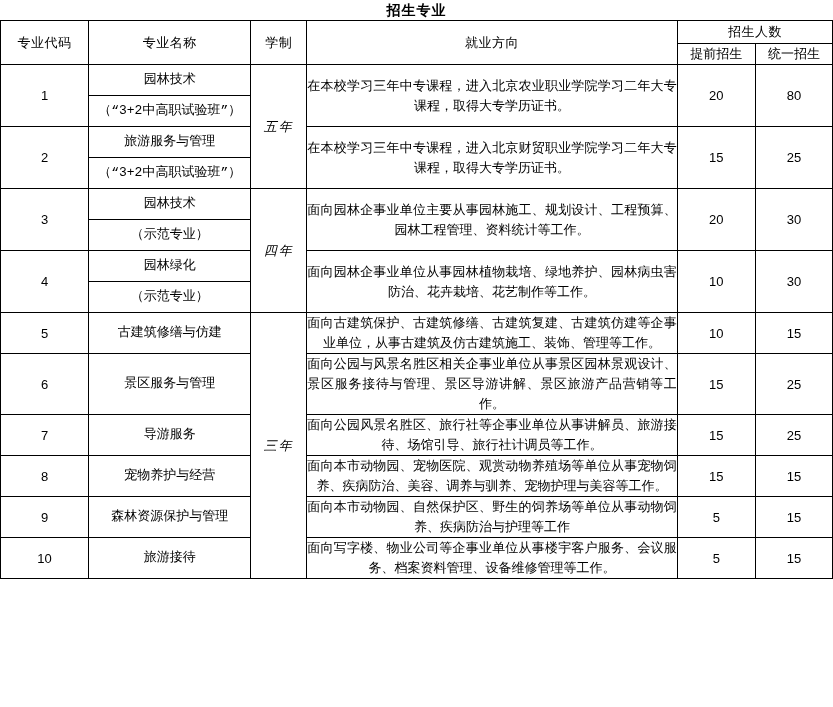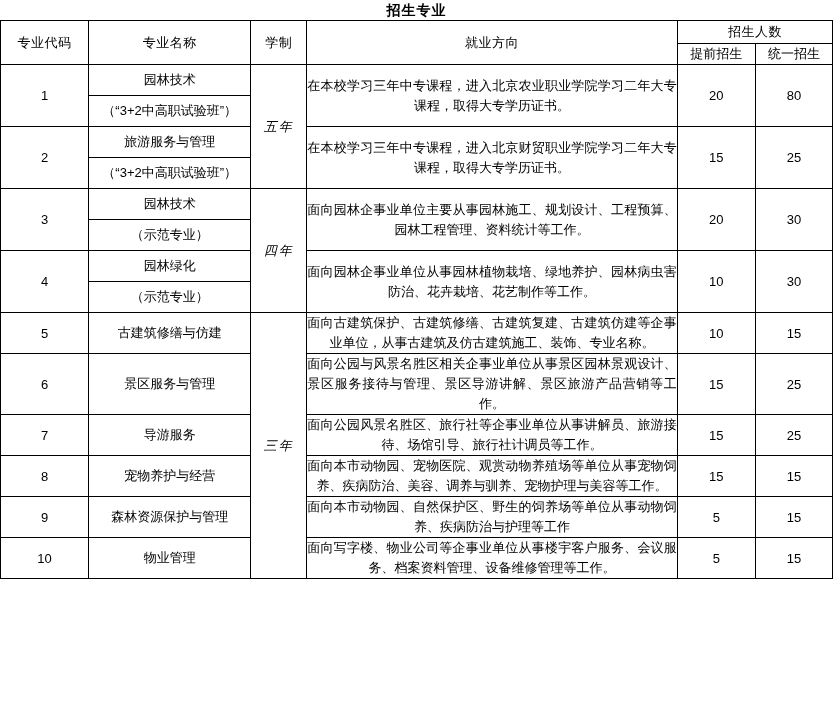--- a/index.html
+++ b/index.html
@@ -54,20 +54,21 @@
     height: 20px;
     margin-top: 34px;
   }
   td.code {
     font-size: 13px;
   }
   td.name {
     font-size: 13px;
     padding: 3px 2px;
     line-height: 20px;
+    font-family: Liberation Mono, monospace;
   }
   td.name.tall {
     height: 30px;
   }
   td.sys {
     font-size: 14px;
     letter-spacing: 2px;
     font-style: italic;
   }
   td.dir {
@@ -177,21 +178,21 @@
       </tr>
       <tr>
         <td class="name tall">（示范专业）</td>
       </tr>
 
       <tr>
         <td class="code">5</td>
         <td class="name">古建筑修缮与仿建</td>
         <td class="sys" rowspan="6">三年</td>
         <td class="dir">
-            <div class="para">面向古建筑保护、古建筑修缮、古建筑复建、古建筑仿建等企事业单位，从事古建筑及仿古建筑施工、装饰、专业名称。</div>
+            <div class="para">面向古建筑保护、古建筑修缮、古建筑复建、古建筑仿建等企事业单位，从事古建筑及仿古建筑施工、装饰、管理等工作。</div>
           </td>
         <td class="num">10</td>
         <td class="num">15</td>
       </tr>
 
       <tr>
         <td class="code">6</td>
         <td class="name">景区服务与管理</td>
         <td class="dir">
             <div class="para">面向公园与风景名胜区相关企事业单位从事景区园林景观设计、景区服务接待与管理、景区导游讲解、景区旅游产品营销等工作。</div>
@@ -225,21 +226,21 @@
         <td class="name">森林资源保护与管理</td>
         <td class="dir">
             <div class="para">面向本市动物园、自然保护区、野生的饲养场等单位从事动物饲养、疾病防治与护理等工作</div>
           </td>
         <td class="num">5</td>
         <td class="num">15</td>
       </tr>
 
       <tr>
         <td class="code">10</td>
-        <td class="name">物业管理</td>
+        <td class="name">旅游接待</td>
         <td class="dir">
             <div class="para">面向写字楼、物业公司等企事业单位从事楼宇客户服务、会议服务、档案资料管理、设备维修管理等工作。</div>
           </td>
         <td class="num">5</td>
         <td class="num">15</td>
       </tr>
 
     </tbody>
   </table>
 </div>

